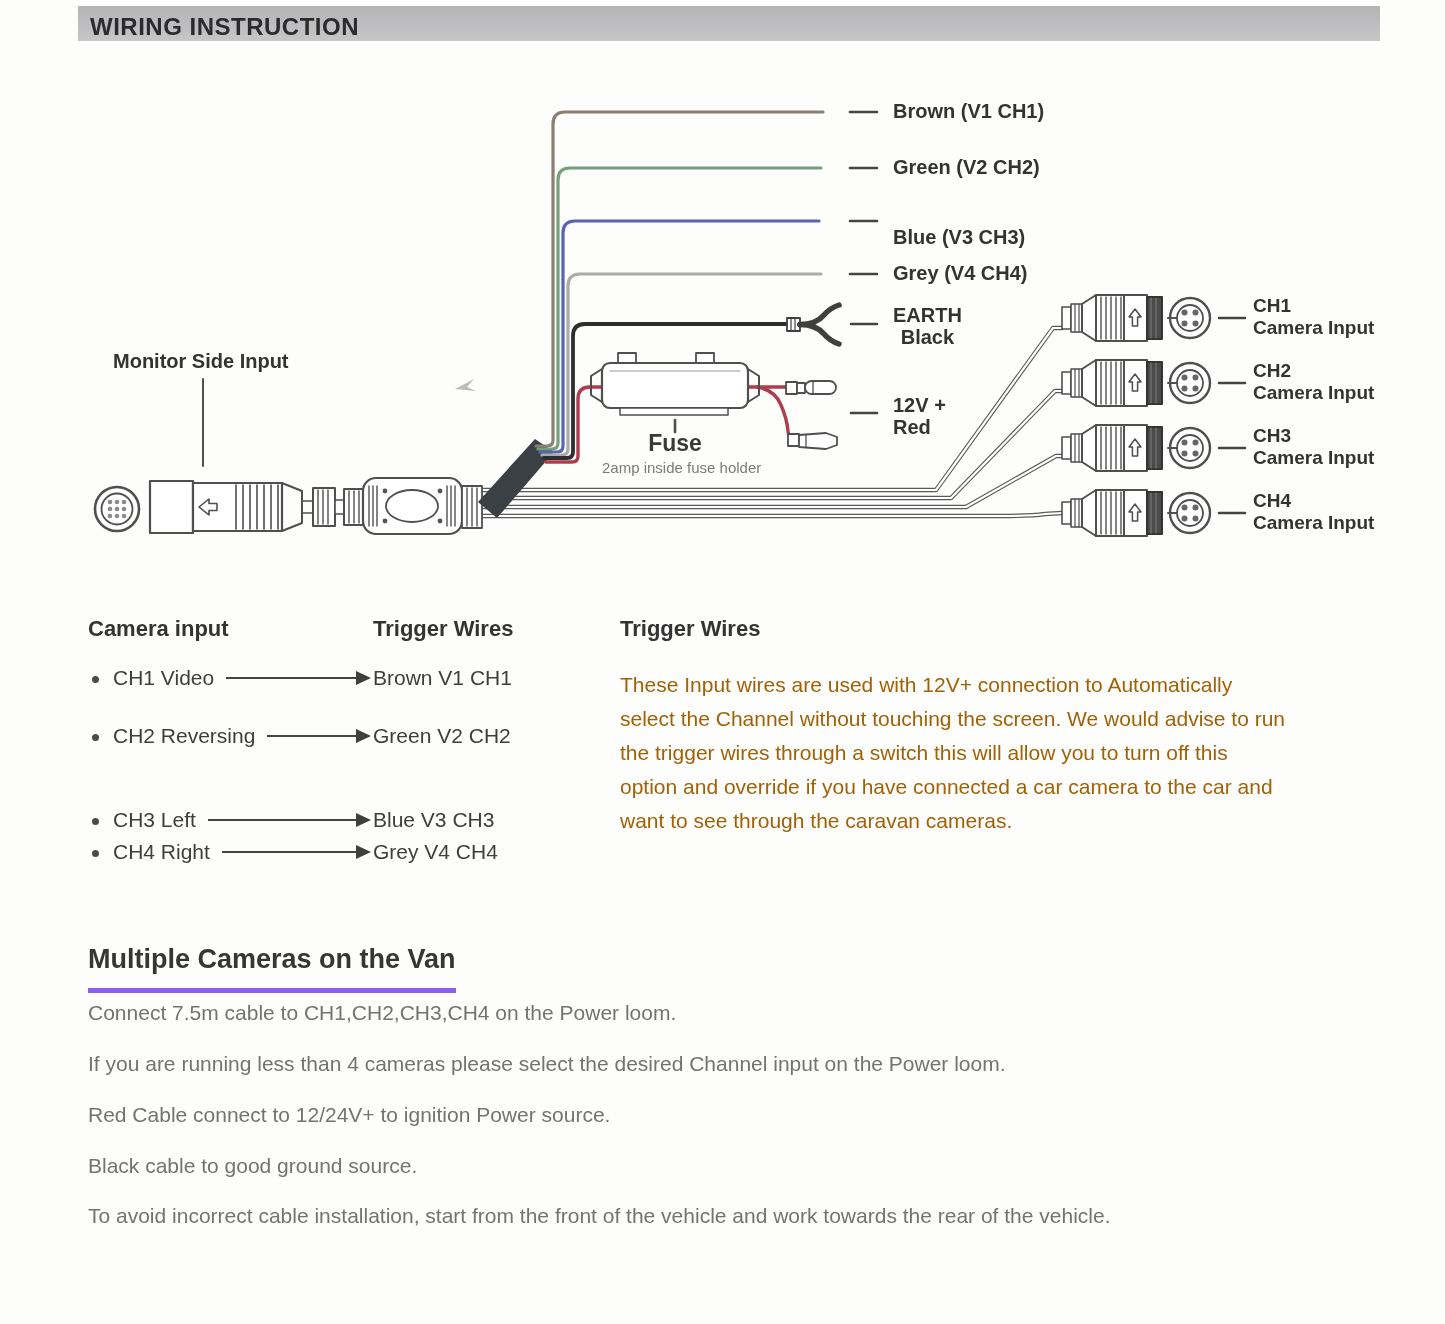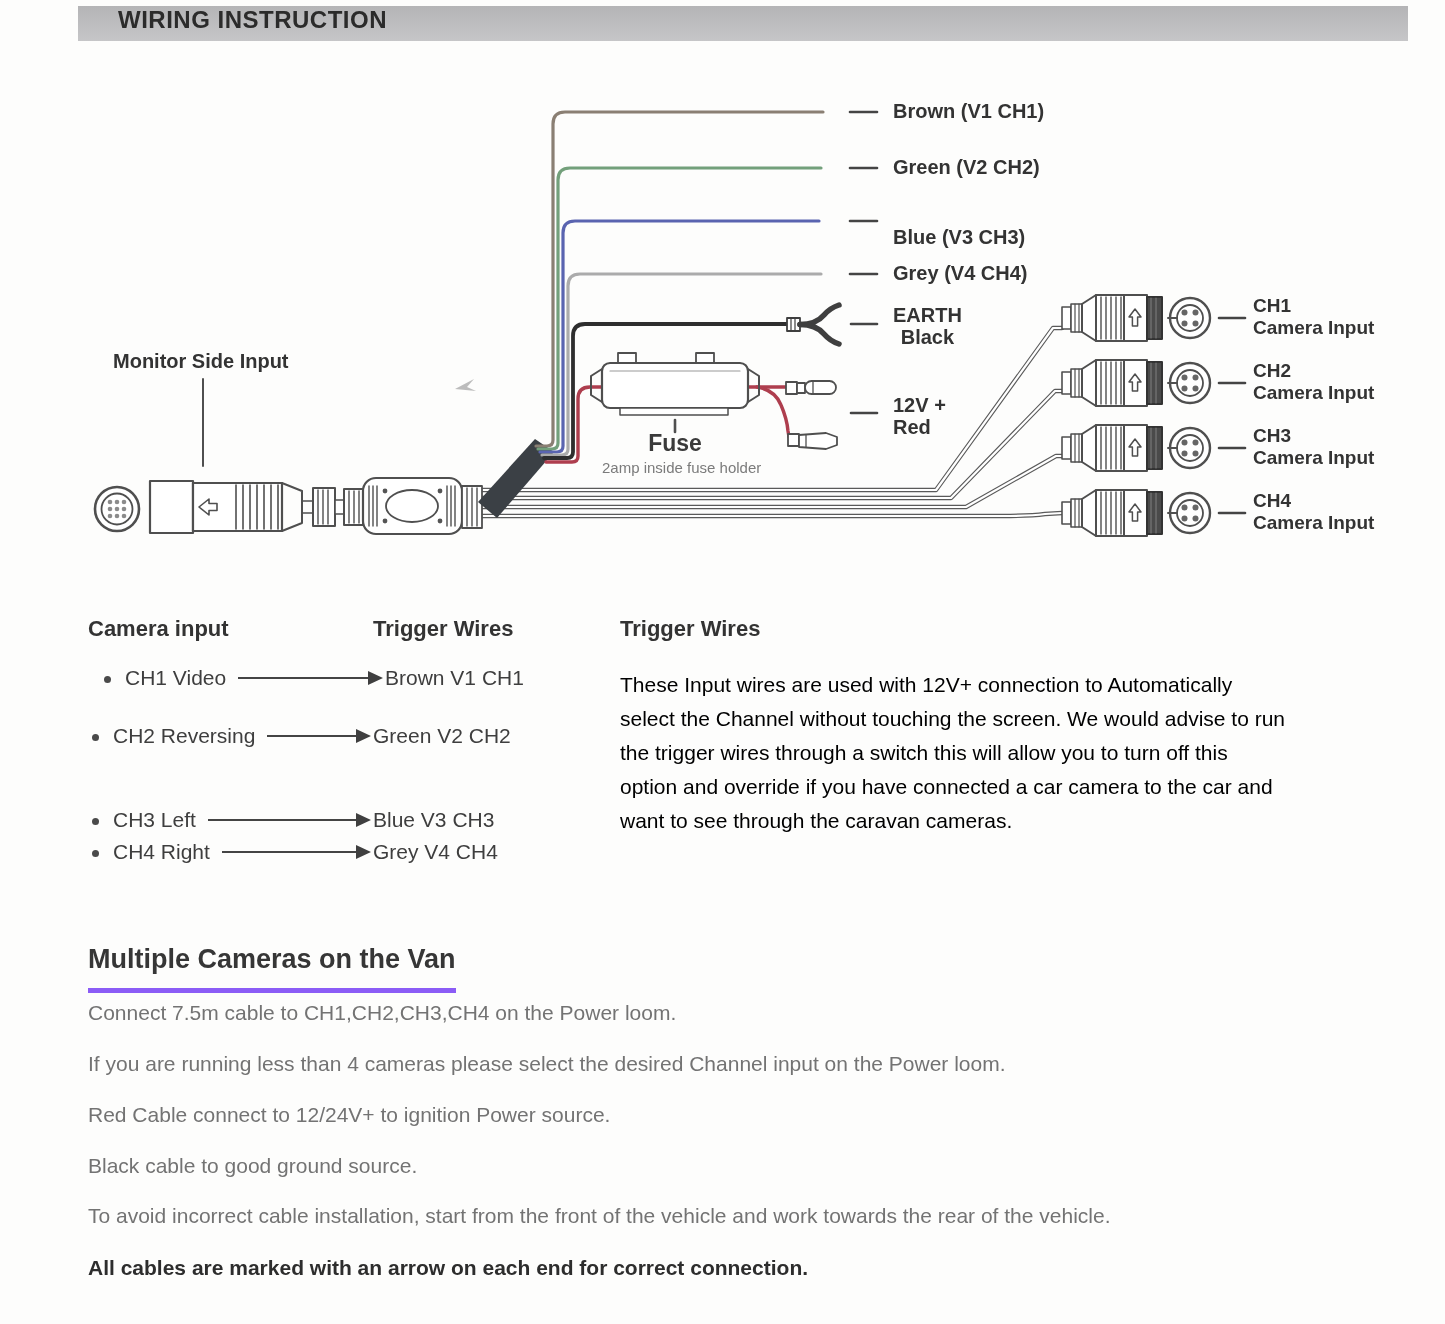--- a/index.html
+++ b/index.html
@@ -6,21 +6,21 @@
   .page{
     position:relative;width:1445px;height:1324px;margin:0 auto;
     background:#fdfdfc;overflow:hidden;
     font-family:"Liberation Sans", sans-serif;color:#3c3c3c;
   }
   .abs{position:absolute;}
   
   .title-bar{
     left:78px;top:6px;width:1302px;height:35px;
     background:linear-gradient(#b4b4b6,#c6c6c8);
-    display:flex;align-items:flex-start;padding-left:28px;
+    display:flex;align-items:flex-end;
   }
   .title-bar h1{
     margin:0 0 0 12px;font-size:24px;font-weight:bold;color:#2b2b2b;letter-spacing:.5px;
   }
   
   svg.diagram{left:0;top:0;}
   
   .lbl{font-weight:bold;color:#333;font-size:20px;white-space:nowrap;line-height:21px;}
   .lbl.two{line-height:22px;}
   .fuse-lbl{font-weight:bold;font-size:23px;color:#3a3a3a;width:92px;text-align:center;}
@@ -31,21 +31,21 @@
   .map-row{display:flex;align-items:center;width:452px;height:26px;}
   .bullet{width:7px;height:7px;border-radius:50%;background:#4a4a4a;flex:0 0 7px;margin:2px 14px 0 4px;}
   .map-input{flex:0 0 auto;font-size:21px;color:#3e3e3e;white-space:nowrap;}
   .map-arrow{flex:1 1 auto;position:relative;height:14px;margin:0 2px 0 12px;}
   .map-arrow::before{content:"";position:absolute;left:0;right:12px;top:6px;border-top:2.4px solid #444;}
   .map-arrow::after{content:"";position:absolute;right:0;top:0;width:0;height:0;
     border-left:15px solid #3f3f3f;border-top:7px solid transparent;border-bottom:7px solid transparent;}
   .map-wire{flex:0 0 167px;font-size:21px;color:#3e3e3e;white-space:nowrap;}
   
   .sec-head{font-weight:bold;font-size:22px;color:#333;white-space:nowrap;}
-  .trigger-body{width:668px;font-size:21px;line-height:34px;color:#000000;text-align:left;}
+  .trigger-body{width:668px;font-size:21px;line-height:34px;color:#a16207;text-align:left;}
   
   .big-head{font-weight:bold;font-size:27px;color:#363636;border-bottom:5px solid #8b5cf6;padding-bottom:13px;display:inline-block;white-space:nowrap;}
   .para{font-size:21px;color:#737373;white-space:nowrap;}
   .para.bold{font-weight:bold;color:#2d2d2d;}
 </style>
 </head>
 <body>
 
 <div class="page">
 
@@ -246,21 +246,21 @@
     <div>Camera Input</div>
   </div>
   <div class="abs ch-lbl" style="left:1253px;top:490px;">
     <div>CH4</div>
     <div>Camera Input</div>
   </div>
 
   <div class="abs map-head" style="left:88px;top:616px;">Camera input</div>
   <div class="abs map-head" style="left:373px;top:616px;">Trigger Wires</div>
 
-  <div class="abs map-row" style="left:100px;top:665px;">
+  <div class="abs map-row" style="left:88px;top:665px;">
     <span class="bullet"></span>
     <span class="map-input">CH1 Video</span>
     <span class="map-arrow"></span>
     <span class="map-wire">Brown V1 CH1</span>
   </div>
   <div class="abs map-row" style="left:88px;top:723px;">
     <span class="bullet"></span>
     <span class="map-input">CH2 Reversing</span>
     <span class="map-arrow"></span>
     <span class="map-wire">Green V2 CH2</span>
@@ -280,15 +280,14 @@
 
   <div class="abs sec-head" style="left:620px;top:616px;">Trigger Wires</div>
   <div class="abs trigger-body" style="left:620px;top:668px;">These Input wires are used with 12V+ connection to Automatically select the Channel without touching the screen. We would advise to run the trigger wires through a switch this will allow you to turn off this option and override if you have connected a car camera to the car and want to see through the caravan cameras.</div>
 
   <div class="abs big-head" style="left:88px;top:944px;">Multiple Cameras on the Van</div>
   <div class="abs para" style="left:88px;top:1001px;">Connect 7.5m cable to CH1,CH2,CH3,CH4 on the Power loom.</div>
   <div class="abs para" style="left:88px;top:1052px;">If you are running less than 4 cameras please select the desired Channel input on the Power loom.</div>
   <div class="abs para" style="left:88px;top:1103px;">Red Cable connect to 12/24V+ to ignition Power source.</div>
   <div class="abs para" style="left:88px;top:1204px;">To avoid incorrect cable installation, start from the front of the vehicle and work towards the rear of the vehicle.</div>
   <div class="abs para" style="left:88px;top:1154px;">Black cable to good ground source.</div>
-  <div class="abs para bold" style="left:88px;top:1256px;">All cables are marked with an arrow on each end for correct connection.</div>
 
 </div>
 
 </body></html>

